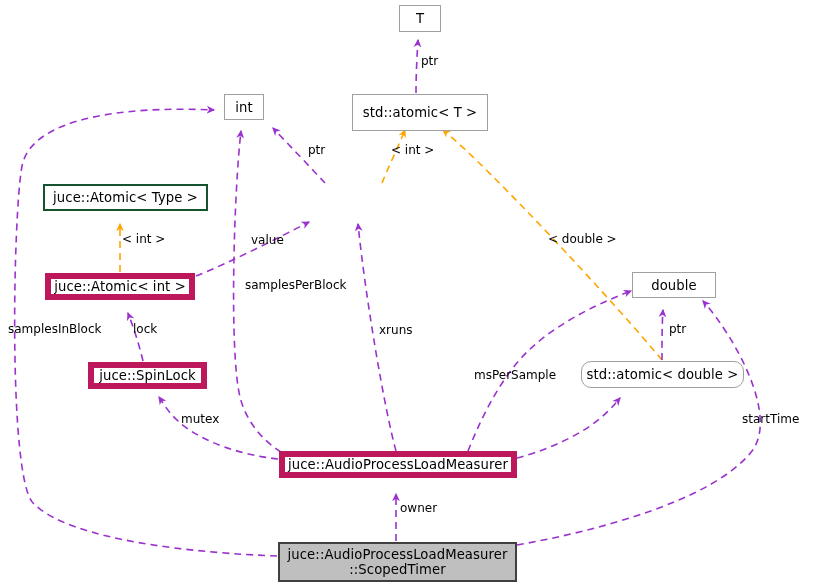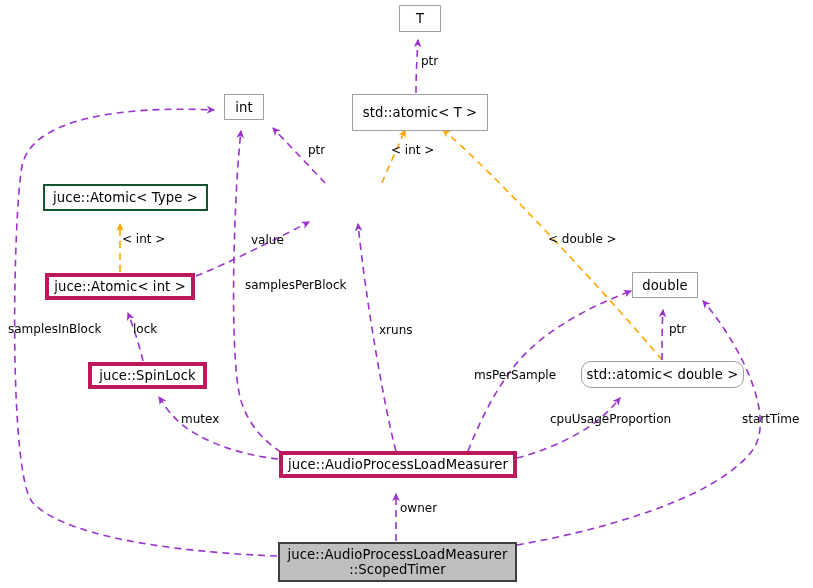--- a/index.html
+++ b/index.html
@@ -33,21 +33,21 @@
     text-align: center;
     background: #ffffff;
     border: 1px solid #a0a0a0;
     color: #000000;
     font-size: 13.2px;
     line-height: 15px;
     white-space: pre;
     letter-spacing: 0.1px;
   }
   .node.strong {
-    border: 4px solid #be185d;
+    border: 6px solid #be185d;
   }
   .node.highlight {
     border: 2px solid #14532d;
   }
   .node.current {
     border: 2px solid #404040;
     background: #bfbfbf;
   }
   .edge-label {
     position: absolute;
@@ -123,21 +123,21 @@
 
   <div class="node highlight" style="left:43px; top:184px; width:165px; height:27px;">
     <span>juce::Atomic&lt; Type &gt;</span>
   </div>
 
 
   <div class="node strong" style="left:45px; top:273px; width:150px; height:27px;">
     <span>juce::Atomic&lt; int &gt;</span>
   </div>
 
-  <div class="node plain" style="left:632px; top:272px; width:66px; height:26px;">
+  <div class="node plain" style="left:632px; top:272px; width:84px; height:26px;">
     <span>double</span>
   </div>
 
   <div class="node strong" style="left:88px; top:362px; width:119px; height:27px;">
     <span>juce::SpinLock</span>
   </div>
 
   <div class="node plain" style="left:581px; top:361px; width:163px; height:27px;border-radius:10px;">
     <span>std::atomic&lt; double &gt;</span>
   </div>
@@ -170,19 +170,18 @@
   <div class="edge-label" style="left:245px; top:278px;">samplesPerBlock</div>
 
   <div class="edge-label" style="left:379px; top:323px;">xruns</div>
 
   <div class="edge-label" style="left:669px; top:322px;">ptr</div>
 
   <div class="edge-label" style="left:474px; top:368px;">msPerSample</div>
 
   <div class="edge-label" style="left:181px; top:412px;">mutex</div>
 
-  <div class="edge-label" style="left:550px; top:412px;">cpuUsageProportion</div>
 
   <div class="edge-label" style="left:742px; top:412px;">startTime</div>
 
   <div class="edge-label" style="left:400px; top:501px;">owner</div>
 
 </div>
 
 </body></html>

